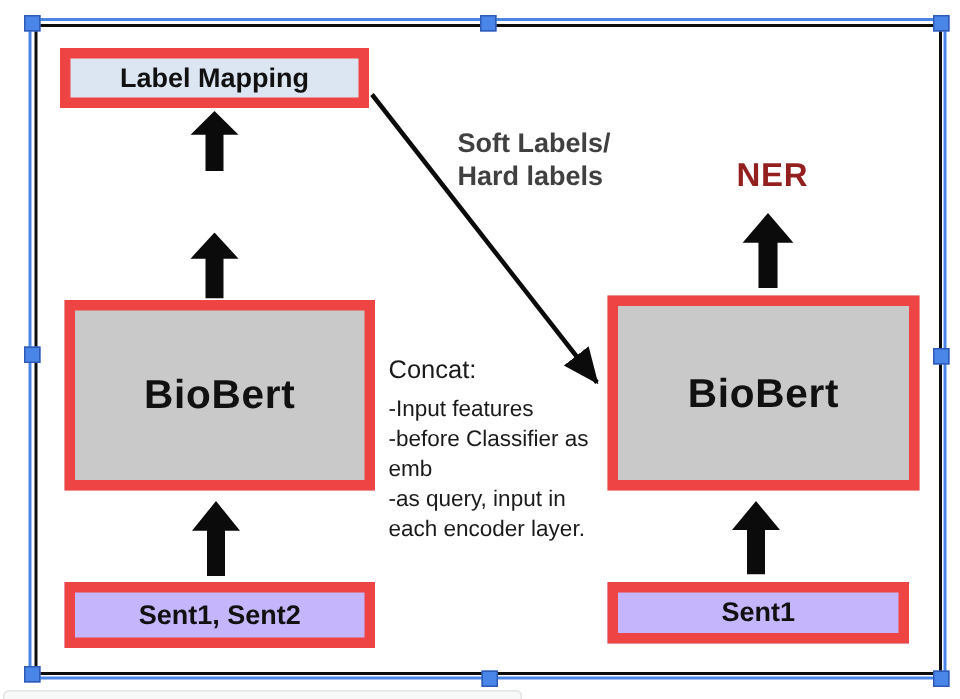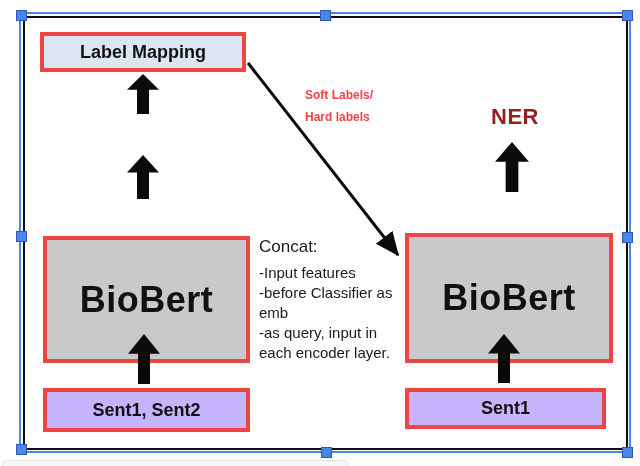--- a/index.html
+++ b/index.html
@@ -17,32 +17,32 @@
   .sel-rect{
     left:19px;top:12px;width:612px;height:441px;
     border:2px solid #4a86e8;box-sizing:border-box;pointer-events:none;
   }
   .handle{
     width:11px;height:11px;background:#4a86e8;border:1px solid #2f5bb7;box-sizing:border-box;
   }
   
   .dbox{
     display:flex;align-items:center;justify-content:center;
-    border:4px solid #ef4444;box-sizing:border-box;
+    border:7px solid #ef4444;box-sizing:border-box;
     font-weight:700;color:#111;text-align:left;
   }
   .light-blue{background:#dce6f2;}
   .med-blue{background:#c4b5fd;}
   .gray{background:#c9c9c9;}
   .box-sm{font-size:18px;}
-  .box-lg{font-size:36px;letter-spacing:0.5px;margin-top:36px;}
+  .box-lg{font-size:27px;letter-spacing:0.5px;}
   
   .soft-hard{
     left:305px;top:84px;width:140px;
-    font-weight:700;font-size:12px;line-height:22px;color:#ef4444;
+    font-weight:700;font-size:18px;line-height:22px;color:#404040;
   }
   .ner{
     left:480px;top:104px;width:70px;text-align:center;
     font-weight:700;font-size:22px;color:#941f1f;letter-spacing:0.5px;
   }
   .concat{left:259px;top:237px;width:156px;color:#1a1a1a;}
   .concat-title{font-weight:400;font-size:17px;margin-bottom:6px;}
   .concat-line{font-size:15px;line-height:20px;}
   .arrow-svg{position:absolute;}
   .overlay{position:absolute;left:0;top:0;pointer-events:none;}

